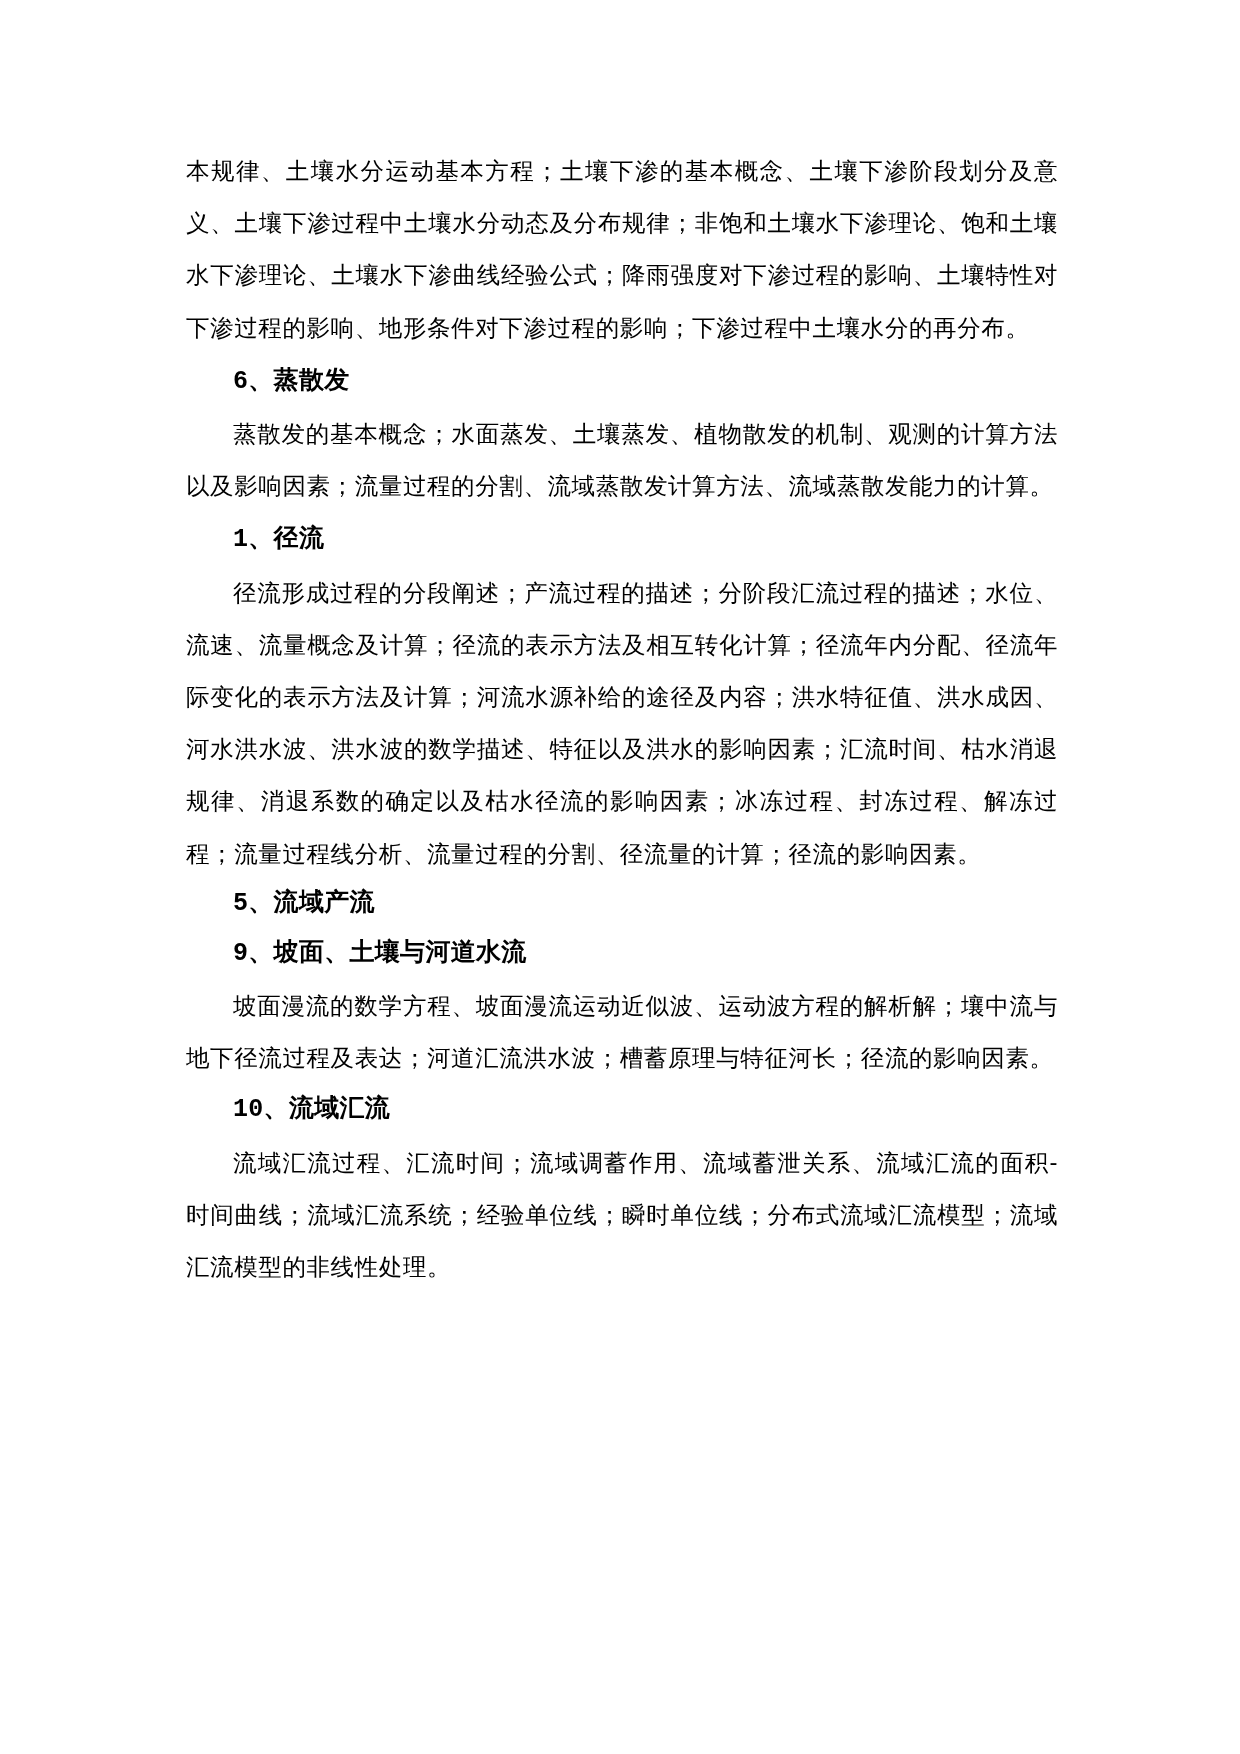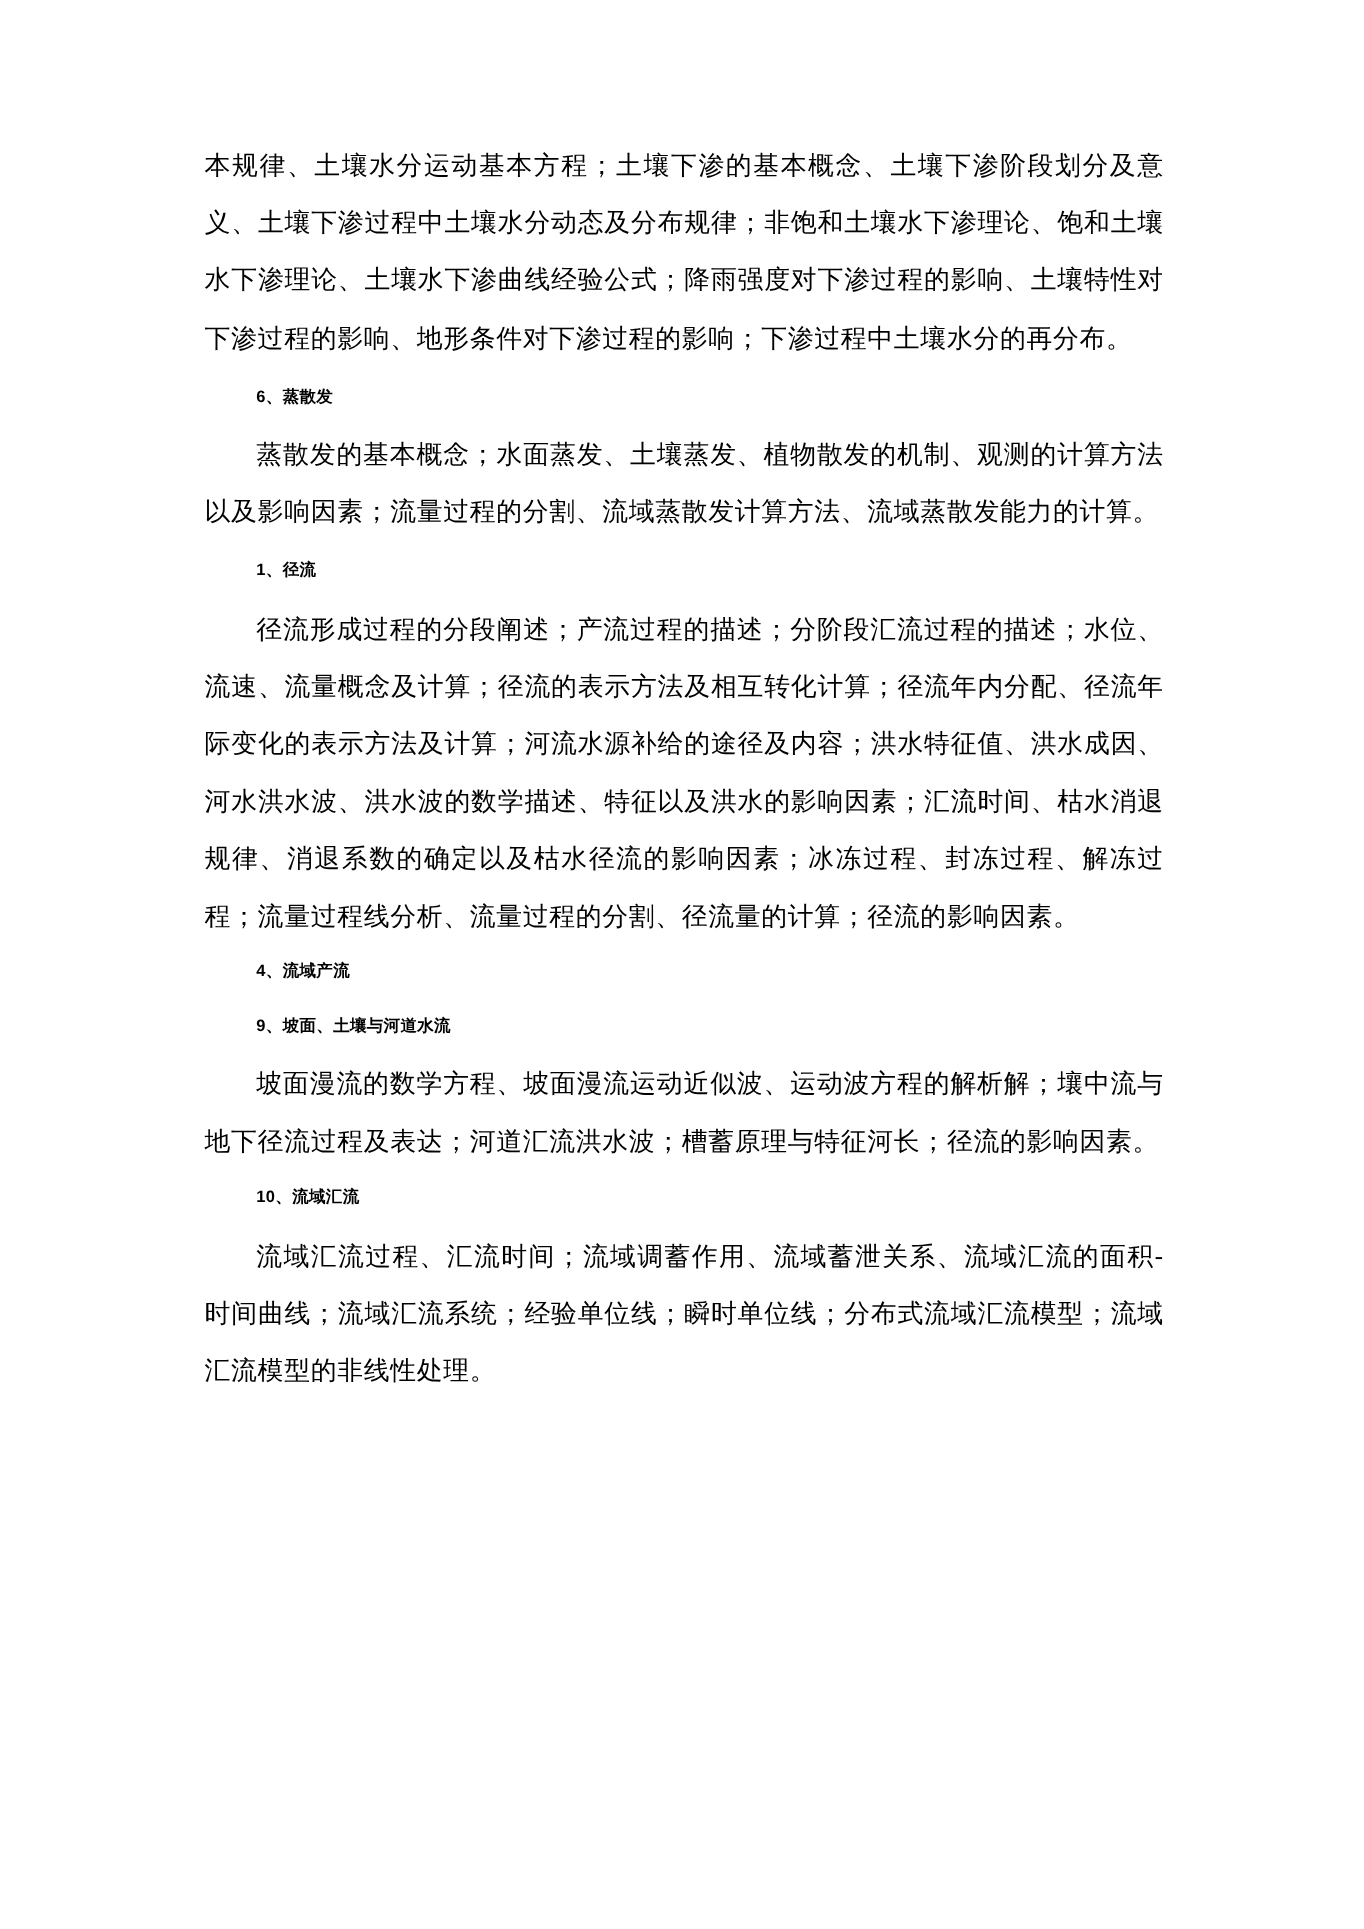--- a/index.html
+++ b/index.html
@@ -11,40 +11,40 @@
       width: 1240px;
       height: 1754px;
       position: relative;
       overflow: hidden;
       color: #000000;
       font-family: "DejaVu Serif", "Liberation Serif", serif;
     }
     .page {
       position: absolute;
       left: 186px;
-      top: 124px;
+      top: 145px;
       width: 872px;
     }
     .para {
       margin: 0;
       font-size: 23.5px;
       line-height: 52.2px;
       text-align: justify;
       text-justify: inter-character;
       letter-spacing: 0.6px;
     }
     .para.indent {
       text-indent: 47px;
     }
     .heading {
       margin: 0;
       padding-left: 47px;
-      font-family: Liberation Sans, sans-serif;
+      font-family: Liberation Mono, monospace;
       font-weight: bold;
-      font-size: 15px;
+      font-size: 25px;
       line-height: 52.2px;
       letter-spacing: 0.3px;
     }
     .heading.tight {
       line-height: 48px;
     }
     .gap-small { height: 2px; }
   </style>
 </head>
 <body>
@@ -54,21 +54,21 @@
   <p class="para">本规律、土壤水分运动基本方程；土壤下渗的基本概念、土壤下渗阶段划分及意义、土壤下渗过程中土壤水分动态及分布规律；非饱和土壤水下渗理论、饱和土壤水下渗理论、土壤水下渗曲线经验公式；降雨强度对下渗过程的影响、土壤特性对下渗过程的影响、地形条件对下渗过程的影响；下渗过程中土壤水分的再分布。</p>
 
   <div class="gap-small"></div>
   <h3 class="heading">6、蒸散发</h3>
   <p class="para indent">蒸散发的基本概念；水面蒸发、土壤蒸发、植物散发的机制、观测的计算方法以及影响因素；流量过程的分割、流域蒸散发计算方法、流域蒸散发能力的计算。</p>
 
   <div class="gap-small"></div>
   <h3 class="heading">1、径流</h3>
   <p class="para indent">径流形成过程的分段阐述；产流过程的描述；分阶段汇流过程的描述；水位、流速、流量概念及计算；径流的表示方法及相互转化计算；径流年内分配、径流年际变化的表示方法及计算；河流水源补给的途径及内容；洪水特征值、洪水成因、河水洪水波、洪水波的数学描述、特征以及洪水的影响因素；汇流时间、枯水消退规律、消退系数的确定以及枯水径流的影响因素；冰冻过程、封冻过程、解冻过程；流量过程线分析、流量过程的分割、径流量的计算；径流的影响因素。</p>
 
-  <h3 class="heading tight">4、流域产流</h3>
+  <h3 class="heading tight">5、流域产流</h3>
 
   <h3 class="heading">9、坡面、土壤与河道水流</h3>
   <p class="para indent">坡面漫流的数学方程、坡面漫流运动近似波、运动波方程的解析解；壤中流与地下径流过程及表达；河道汇流洪水波；槽蓄原理与特征河长；径流的影响因素。</p>
 
   <h3 class="heading">10、流域汇流</h3>
   <p class="para indent">流域汇流过程、汇流时间；流域调蓄作用、流域蓄泄关系、流域汇流的面积-时间曲线；流域汇流系统；经验单位线；瞬时单位线；分布式流域汇流模型；流域汇流模型的非线性处理。</p>
 
 </div>
 
 </body></html>

